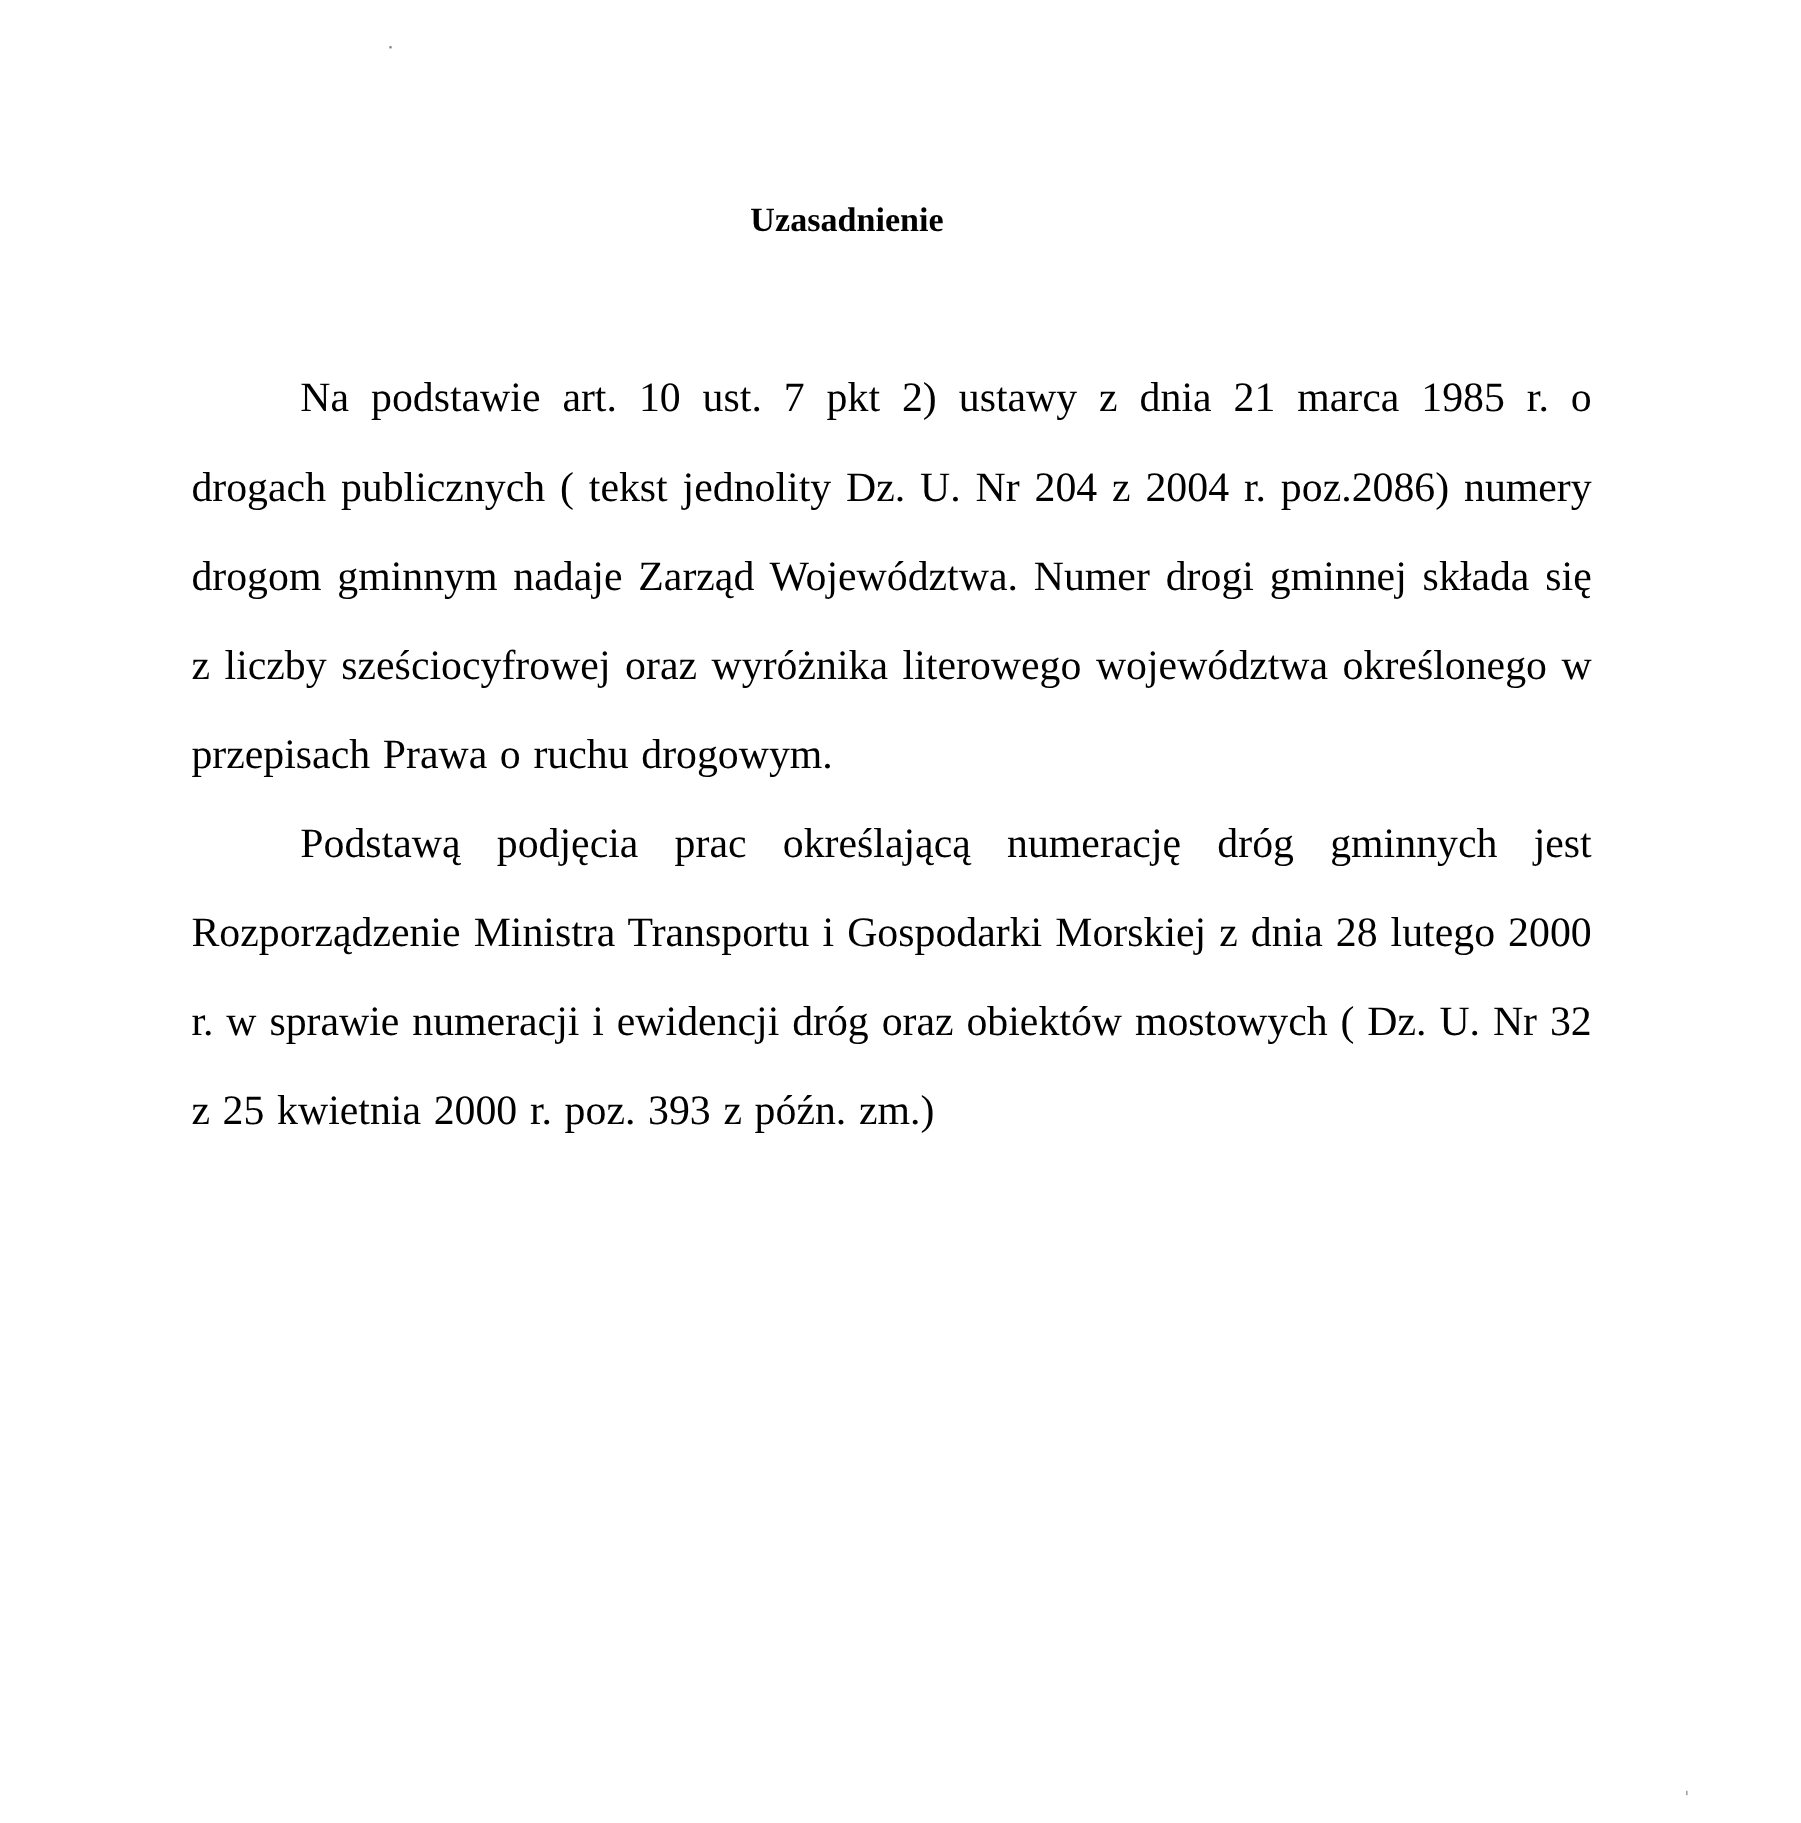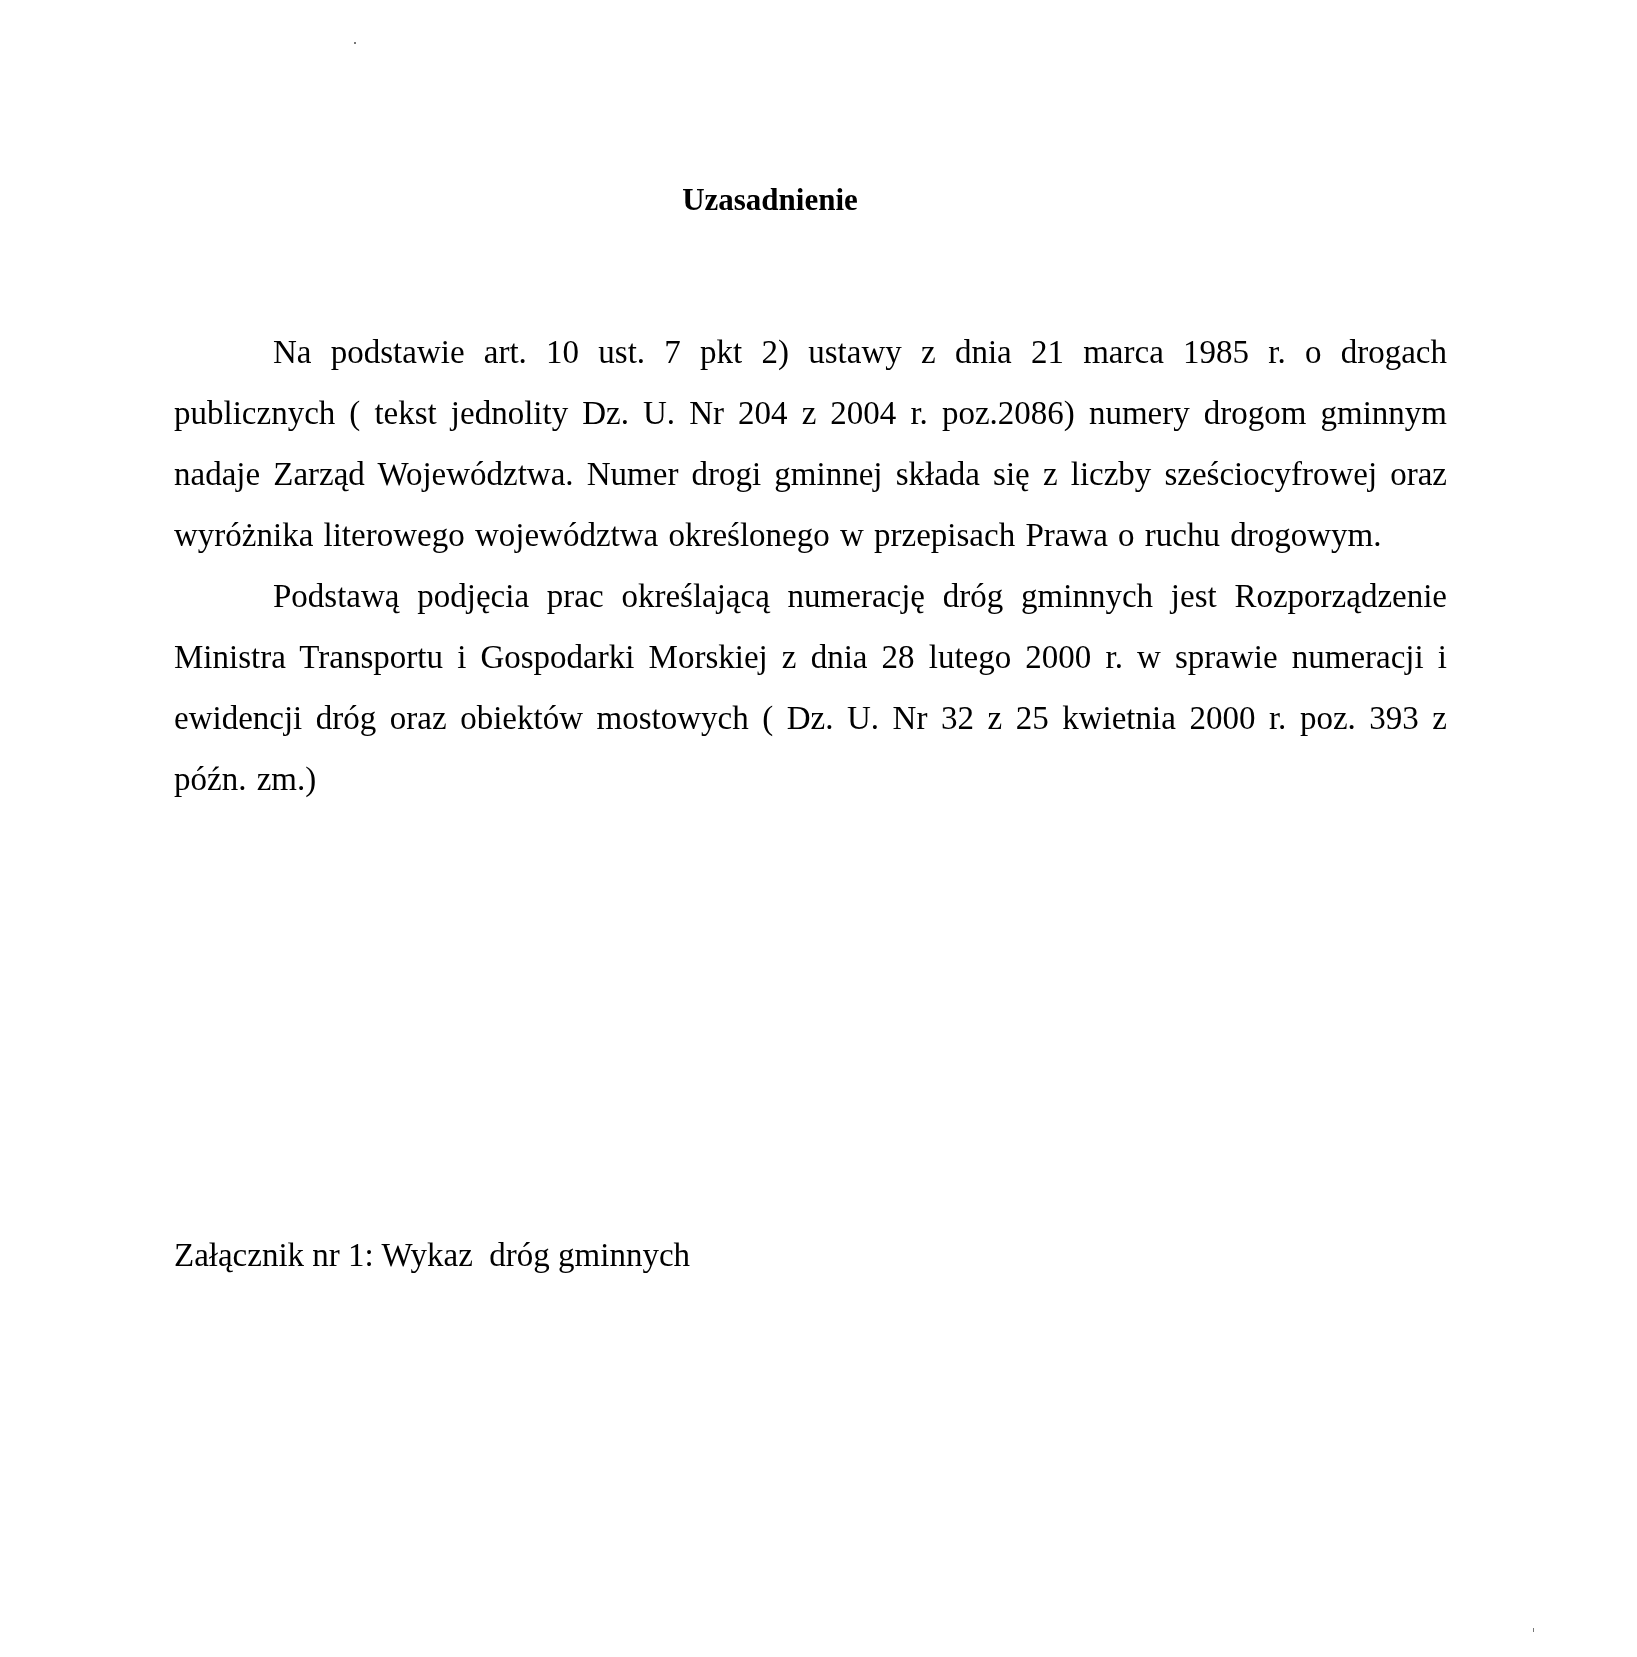--- a/index.html
+++ b/index.html
@@ -32,22 +32,22 @@
       letter-spacing: 0px;
     }
     .body {
       position: absolute;
       left: 174px;
       top: 322px;
       width: 1273px;
     }
     .para {
       margin: 0;
-      font-size: 33px;
-      line-height: 61px;
+      font-size: 38px;
+      line-height: 81px;
       text-align: justify;
       text-indent: 99px;
       word-spacing: 2px;
     }
     .annex {
       position: absolute;
       left: 174px;
       top: 1235px;
       font-size: 33px;
       line-height: 40px;
@@ -66,16 +66,15 @@
 <div class="page">
   <span class="speck" style="left:354px; top:42px;"></span>
 
   <div class="title">Uzasadnienie</div>
 
   <div class="body">
     <p class="para">Na podstawie art. 10 ust. 7 pkt 2)  ustawy z dnia 21 marca 1985 r. o drogach publicznych ( tekst jednolity Dz. U. Nr 204 z 2004 r. poz.2086) numery drogom gminnym nadaje Zarząd Województwa. Numer drogi gminnej składa się z liczby sześciocyfrowej oraz wyróżnika literowego województwa określonego w przepisach Prawa o ruchu drogowym.</p>
     <p class="para">Podstawą podjęcia prac określającą numerację dróg gminnych jest Rozporządzenie Ministra Transportu i Gospodarki Morskiej z dnia 28 lutego 2000 r. w sprawie numeracji i ewidencji dróg oraz obiektów mostowych ( Dz. U. Nr 32 z 25 kwietnia 2000 r.  poz. 393 z późn. zm.)</p>
   </div>
 
-  <div class="annex">Załącznik nr 1: Wykaz  dróg gminnych</div>
 
   <span class="speck" style="left:1533px; top:1628px; width:1px; height:4px;"></span>
 </div>
 
 </body></html>

